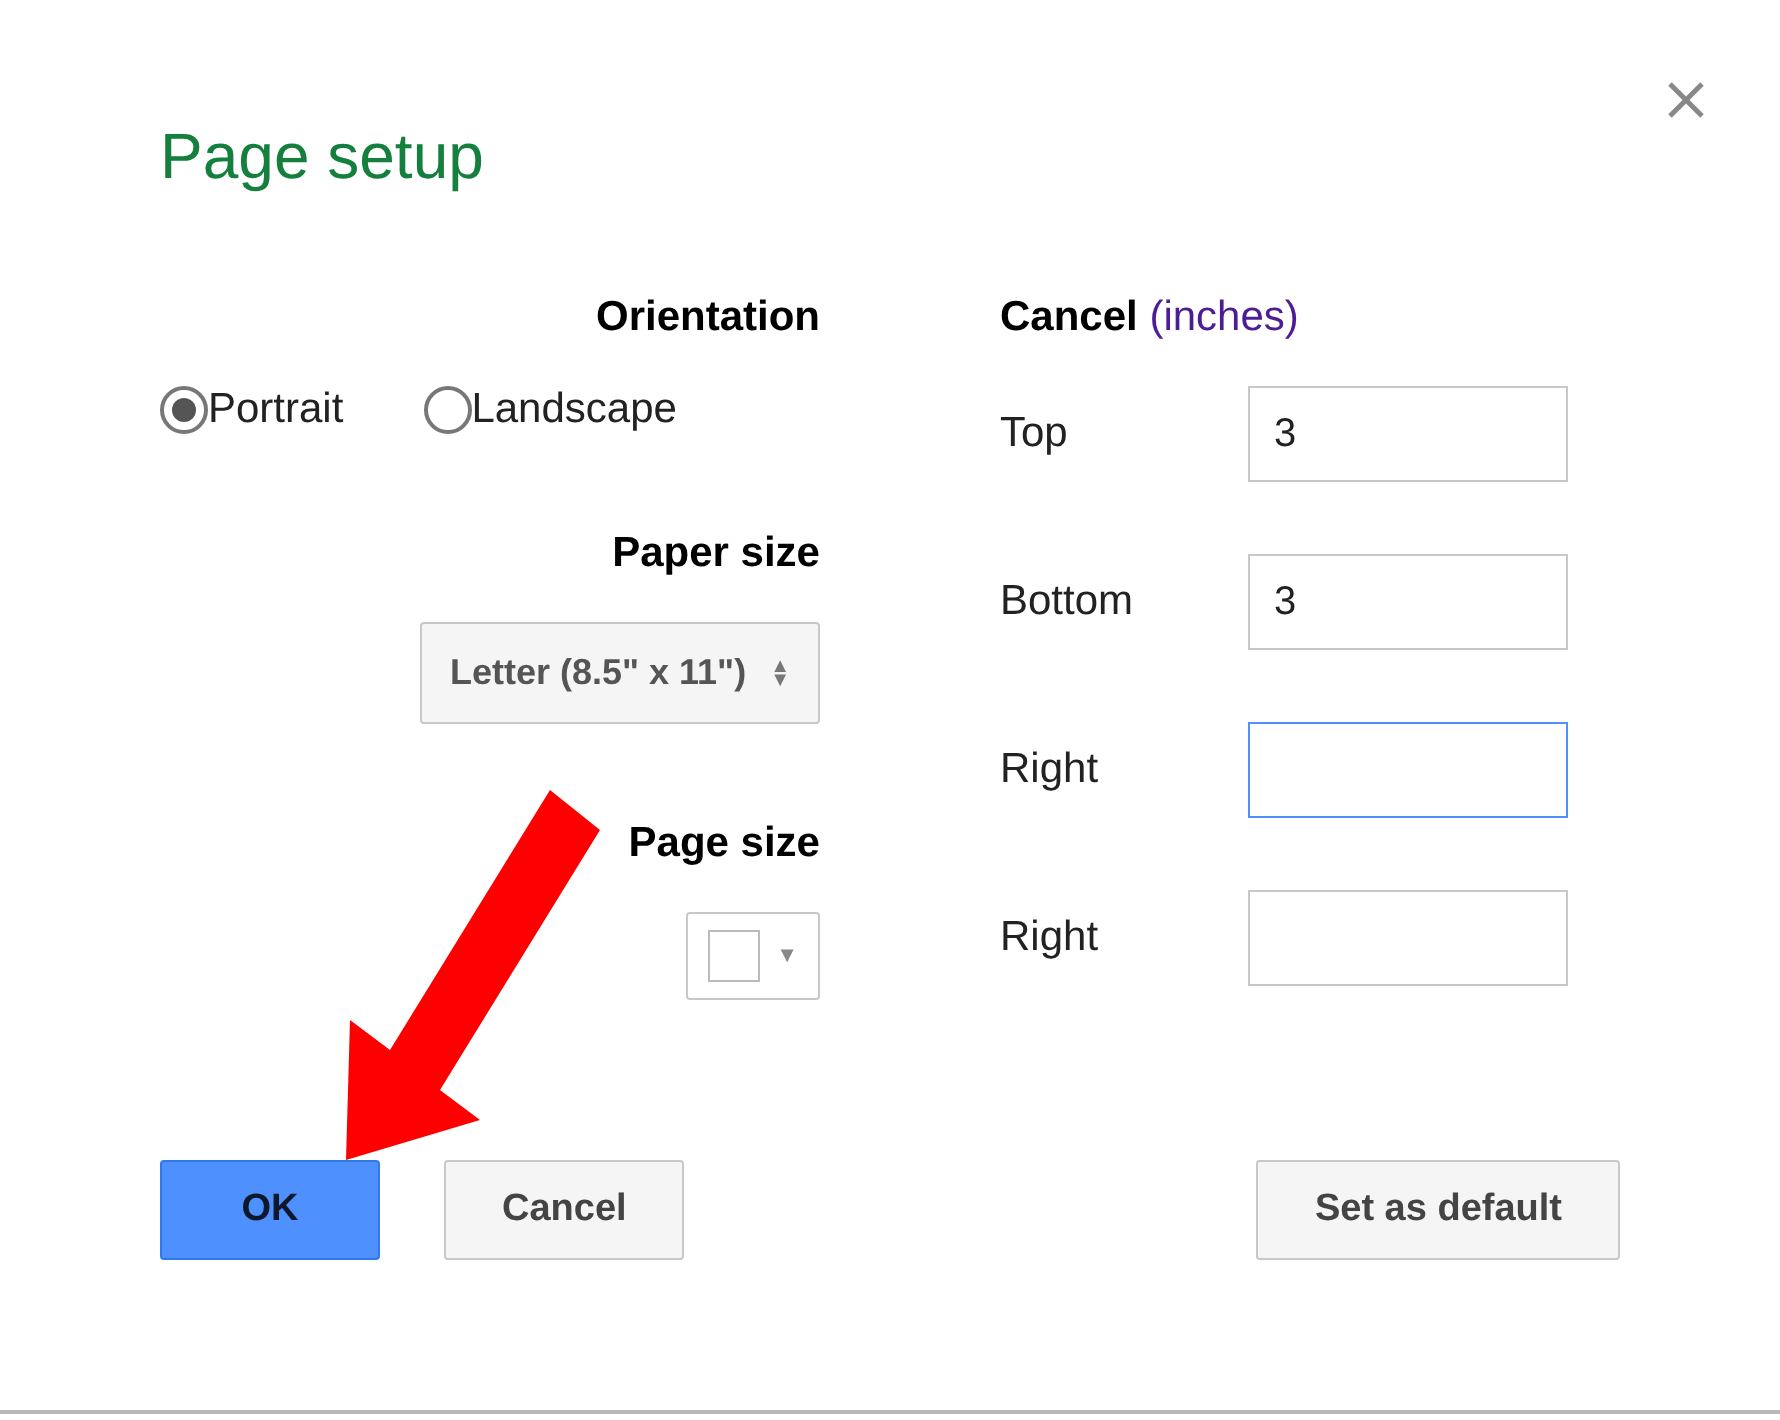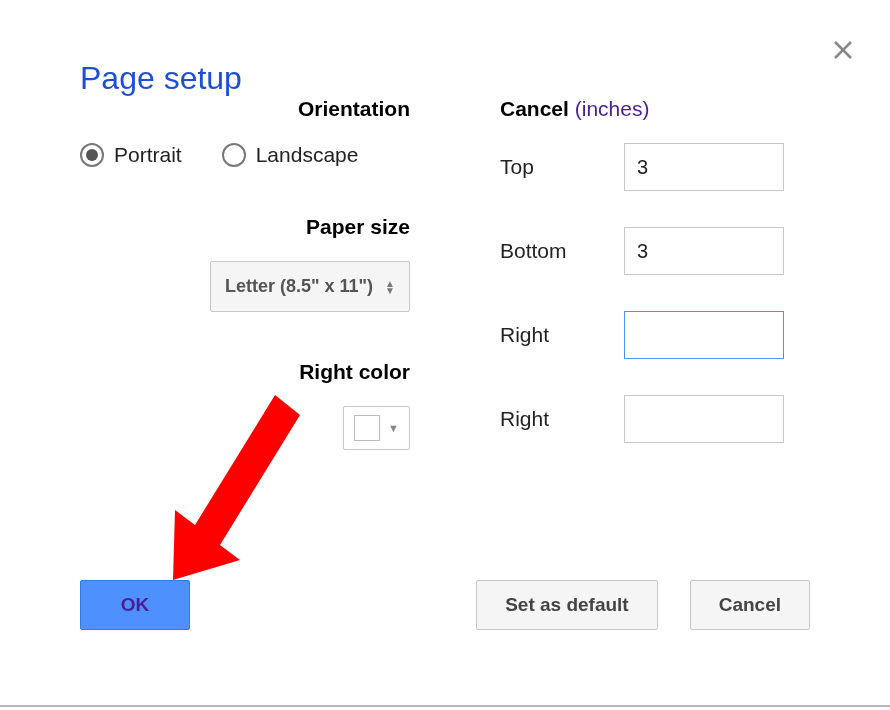--- a/index.html
+++ b/index.html
@@ -28,21 +28,22 @@
       cursor: pointer;
       color: #888;
     }
     .close-btn svg {
       width: 24px;
       height: 24px;
     }
     .dialog-title {
       font-size: 32px;
       font-weight: 400;
-      color: #1d4ed8;
+      color: #15803d;
+      margin-bottom: 50px;
     }
     .columns {
       display: flex;
       gap: 90px;
     }
     .col-left {
       flex: 0 0 330px;
       text-align: right;
     }
     .col-right {
@@ -60,21 +61,20 @@
     }
     .radio-row {
       display: flex;
       align-items: center;
       gap: 40px;
       margin-bottom: 48px;
     }
     .radio-item {
       display: flex;
       align-items: center;
-      gap: 10px;
       cursor: pointer;
     }
     .radio-circle {
       width: 24px;
       height: 24px;
       border: 2px solid #777;
       border-radius: 50%;
       display: flex;
       align-items: center;
       justify-content: center;
@@ -173,21 +173,21 @@
       color: #444;
       cursor: pointer;
       border-radius: 2px;
       display: flex;
       align-items: center;
       justify-content: center;
     }
     .btn-primary {
       background: #4d90fe;
       border: 1px solid #3079ed;
-      color: #4c1d95;
+      color: #0f172a;
       min-width: 110px;
     }
     .btn-cancel {
       min-width: 120px;
       margin-left: 32px;
     }
     .btn-default {
       margin-left: auto;
     }
     .arrow-annotation {
@@ -239,21 +239,21 @@
       <div class="section-label">Paper size</div>
 
       <div class="select-box">
         <span>Letter (8.5" x 11")</span>
         <span class="stepper">
           <span class="tri">▲</span>
           <span class="tri">▼</span>
         </span>
       </div>
 
-      <div class="section-label">Right color</div>
+      <div class="section-label">Page size</div>
 
       <div class="color-picker">
         <span class="color-swatch"></span>
         <span class="caret-down">▼</span>
       </div>
 
     </div>
 
     <div class="col-right">
 
@@ -281,22 +281,22 @@
         <span class="margin-label">Right</span>
         <input class="margin-input" value="" style="">
       </div>
 
     </div>
 
   </div>
 
   <div class="button-row">
     <button class="btn btn-primary">OK</button>
+    <button class="btn btn-cancel">Cancel</button>
     <button class="btn btn-default">Set as default</button>
-    <button class="btn btn-cancel">Cancel</button>
   </div>
 
   <svg class="arrow-annotation" width="170" height="210">
     <defs>
       <marker id="arrowhead" markerWidth="12" markerHeight="12" refX="3" refY="6" orient="auto">
         <polygon points="0 0, 12 6, 0 12" fill="#ff0000"></polygon>
       </marker>
     </defs>
     <polygon points="120,15 145,35 65,165 85,180 18,200 20,130 40,145" fill="#ff0000"></polygon>
   </svg>

